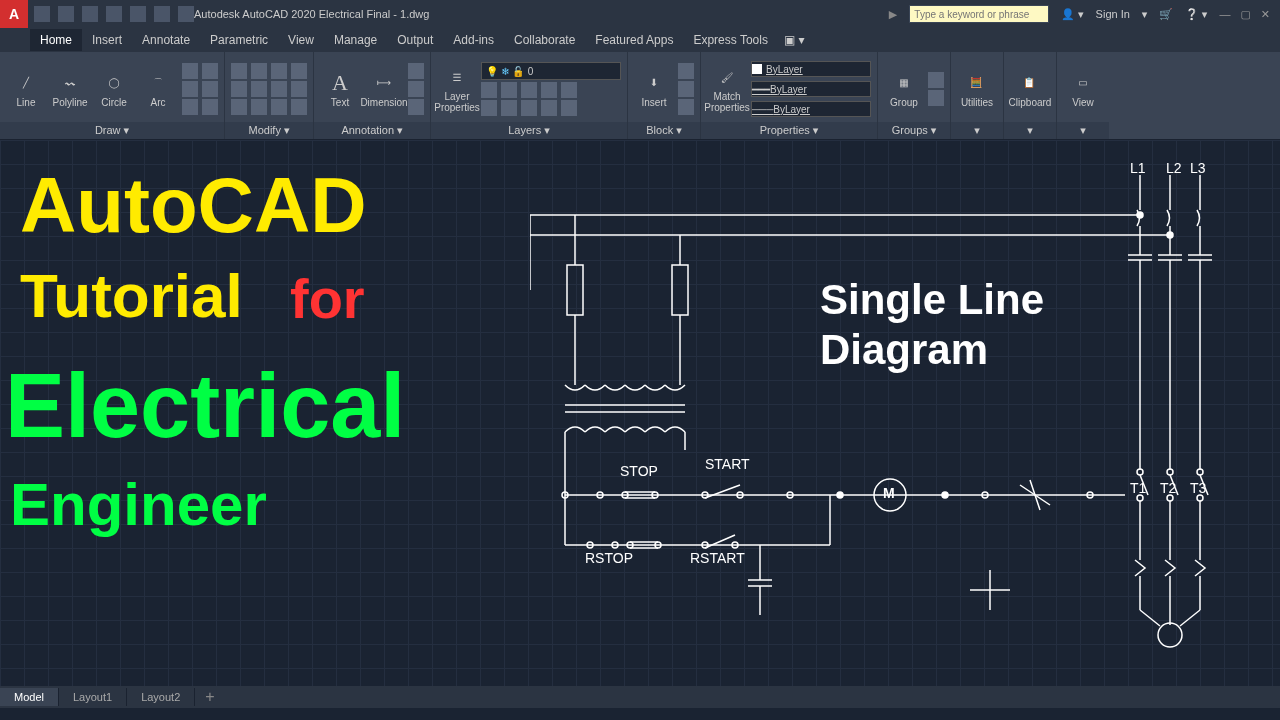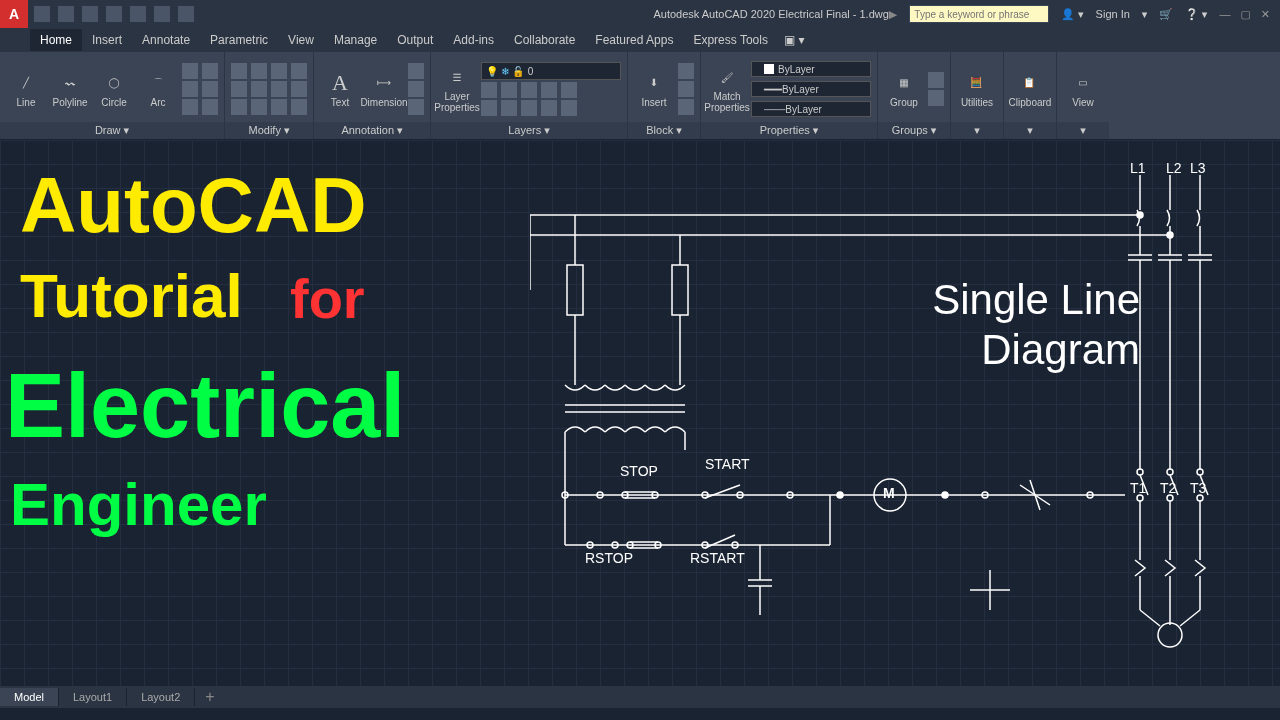--- a/index.html
+++ b/index.html
@@ -3,57 +3,57 @@
 <meta charset="utf-8">
 <style>
 * { margin: 0; padding: 0; box-sizing: border-box; font-family: "Segoe UI", Arial, sans-serif; }
 body { width: 1280px; height: 720px; background: #1a2332; overflow: hidden; position: relative; }
 
 
 .title-bar { height: 28px; background: #2b3442; display: flex; align-items: center; color: #ccc; font-size: 11px; }
 .logo { width: 28px; height: 28px; background: #d32f2f; color: #fff; display: flex; align-items: center; justify-content: center; font-weight: bold; font-size: 14px; }
 .qat { display: flex; gap: 8px; margin-left: 6px; }
 .qat-icon { width: 16px; height: 16px; background: #4a5568; }
-.title-center { flex: 1; text-align: right; }
+.title-center { flex: 1; text-align: left; }
 .title-right { display: flex; align-items: center; gap: 12px; padding-right: 10px; }
 .search-box { background: #fef9c3; border: 1px solid #3a4556; width: 140px; height: 18px; color: #888; padding: 0 4px; font-size: 10px; }
 .win-btns { display: flex; gap: 10px; color: #999; }
 
 
 .menu-bar { height: 24px; background: #2b3442; display: flex; align-items: center; padding-left: 30px; }
 .menu-item { padding: 4px 10px; color: #ccc; font-size: 12px; cursor: pointer; }
 .menu-item.active { background: #1e2633; color: #fff; }
 
 
 .ribbon { height: 88px; background: #3a4454; display: flex; border-bottom: 1px solid #1a2230; }
 .ribbon-panel { display: flex; flex-direction: column; border-right: 1px solid #2b3442; padding: 4px 6px; }
 .panel-body { flex: 1; display: flex; align-items: center; gap: 4px; }
 .panel-title { text-align: center; color: #ccc; font-size: 11px; padding: 2px 0; background: #323c4c; margin: 0 -6px -4px -6px; }
 .big-btn { display: flex; flex-direction: column; align-items: center; justify-content: center; width: 40px; height: 58px; color: #ccc; font-size: 10px; cursor: pointer; }
 .big-btn .ico { width: 24px; height: 24px; display: flex; align-items: center; justify-content: center; margin-bottom: 2px; }
 .small-grid { display: flex; flex-direction: column; gap: 2px; }
 .small-row { display: flex; gap: 4px; }
 .small-ico { width: 16px; height: 16px; background: #5a6578; cursor: pointer; }
 .layer-combo { width: 140px; height: 18px; background: #1e2633; border: 1px solid #555; color: #ccc; font-size: 10px; display: flex; align-items: center; padding: 0 4px; }
-.prop-combo { width: 120px; height: 16px; background: #1e2633; border: 1px solid #555; color: #ccc; font-size: 10px; display: flex; align-items: center; padding: 0 12px; margin: 1px 0; }
+.prop-combo { width: 120px; height: 16px; background: #1e2633; border: 1px solid #555; color: #ccc; font-size: 10px; display: flex; align-items: center; padding: 0 0; margin: 1px 0; text-decoration: underline; }
 
 
 .viewport-label { position: absolute; top: 142px; left: 4px; color: #aaa; font-size: 11px; }
 
 
 .canvas { position: absolute; top: 140px; left: 0; right: 0; bottom: 22px; background: #1a2332; background-image: linear-gradient(#242e40 1px, transparent 1px), linear-gradient(90deg, #242e40 1px, transparent 1px); background-size: 24px 24px; }
 
 .overlay-text { position: absolute; font-weight: bold; font-family: Arial, sans-serif; }
 .t-autocad { top: 20px; left: 20px; font-size: 78px; color: #ffeb00; }
 .t-tutorial { top: 120px; left: 20px; font-size: 62px; color: #ffeb00; }
 .t-for { top: 126px; left: 290px; font-size: 56px; color: #ff3333; }
 .t-electrical { top: 215px; left: 5px; font-size: 90px; color: #00ff44; }
 .t-engineer { top: 330px; left: 10px; font-size: 60px; color: #00ff44; }
 
-.diag-title { position: absolute; top: 135px; left: 820px; color: #fff; font-size: 42px; font-weight: normal; line-height: 1.2; text-align: right; width: 320px; }
+.diag-title { position: absolute; top: 135px; left: 820px; color: #fff; font-size: 42px; font-weight: bold; line-height: 1.2; text-align: left; width: 320px; }
 
 
 .diagram { position: absolute; top: 20px; left: 530px; width: 700px; height: 490px; color: #fff; }
 .diagram svg { width: 100%; height: 100%; }
 .dlabel { position: absolute; color: #fff; font-size: 14px; }
 
 
 .vp-ctrl { position: absolute; top: 143px; right: 6px; display: flex; gap: 4px; color: #999; font-size: 12px; }
 
 

